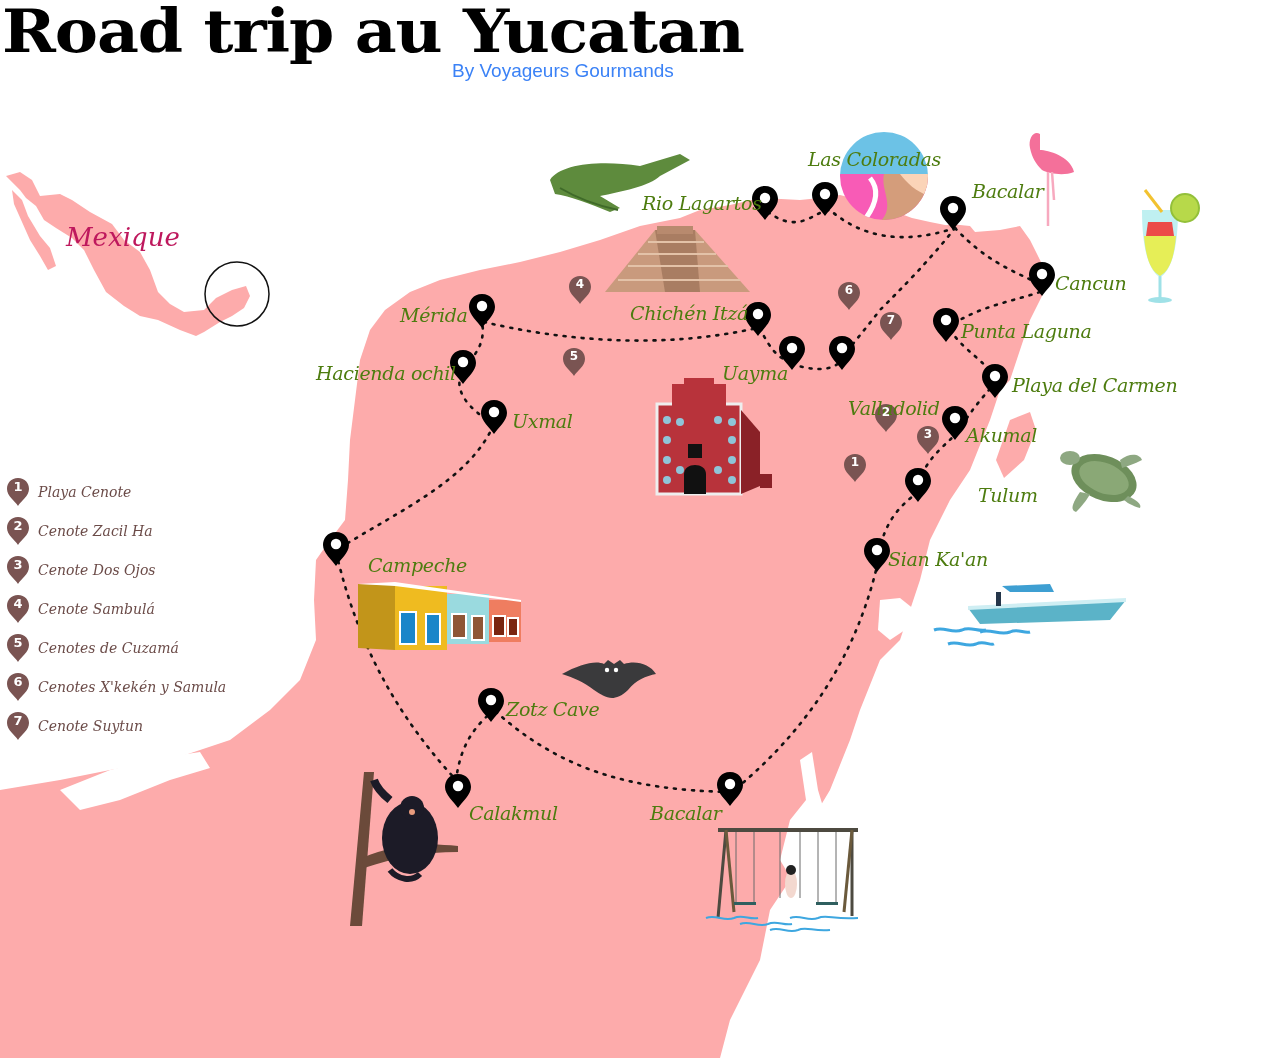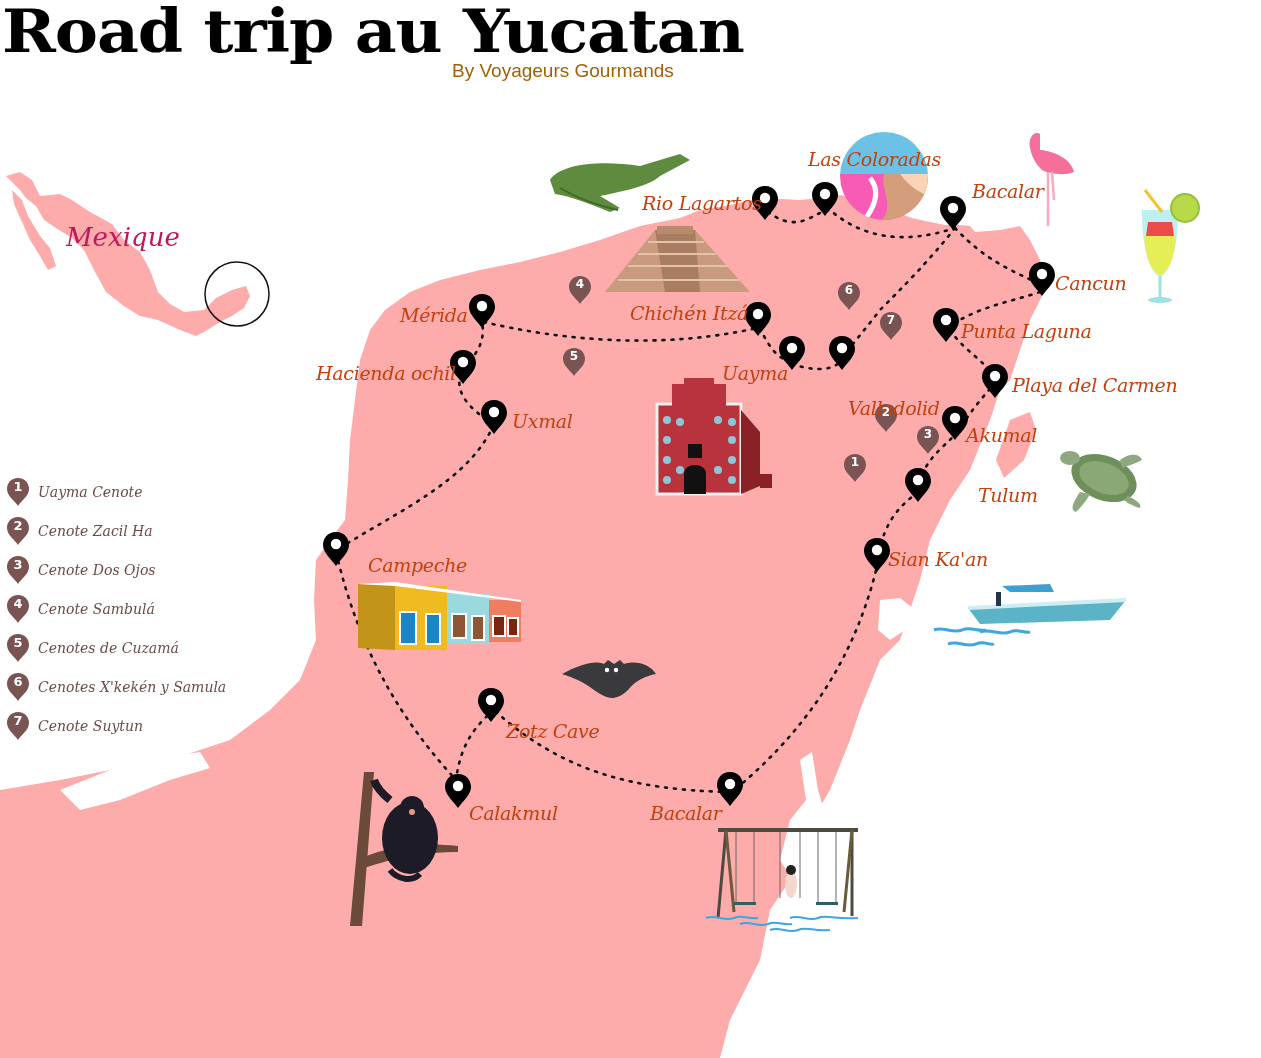--- a/index.html
+++ b/index.html
@@ -1,21 +1,21 @@
 <!DOCTYPE html>
 <html><head>
 <meta charset="utf-8">
 <style>
   html, body { margin:0; padding:0; background:#ffffff; }
   body { width:1261px; height:1058px; position:relative; overflow:hidden; font-family:"DejaVu Serif", serif; }
   .abs { position:absolute; }
   #title { left:2px; top:-4px; font-family:"DejaVu Serif", serif; font-weight:900; font-size:60px; letter-spacing:-1px; color:#000; white-space:nowrap; transform:scaleX(1.08); transform-origin:left top; line-height:70px; }
-  #subtitle { left:452px; top:60px; font-family:"Liberation Sans", sans-serif; font-size:19px; color:#a16207; white-space:nowrap; }
+  #subtitle { left:452px; top:60px; font-family:"Liberation Sans", sans-serif; font-size:19px; color:#3b82f6; white-space:nowrap; }
   svg.map { position:absolute; left:0; top:0; }
-  .lbl { position:absolute; font-family:"DejaVu Serif", serif; font-style:italic; font-size:19px; color:#c2410c; white-space:nowrap; letter-spacing:-0.3px; }
+  .lbl { position:absolute; font-family:"DejaVu Serif", serif; font-style:italic; font-size:19px; color:#4d7c0f; white-space:nowrap; letter-spacing:-0.3px; }
   .legend { position:absolute; left:6px; top:472px; }
   .legend-row { position:relative; height:39px; display:flex; align-items:center; }
   .legend-pin { width:24px; height:30px; position:relative; margin-right:8px; }
   .legend-text { font-family:"DejaVu Serif", serif; font-style:italic; font-size:14px; color:#6b4b48; white-space:nowrap; }
   .pin-num { position:absolute; left:0; top:2px; width:24px; text-align:center; font-family:"DejaVu Sans", sans-serif; font-weight:bold; font-size:13px; color:#fff; }
   .mexique { left:66px; top:222px; font-family:"DejaVu Serif", serif; font-style:italic; font-size:26px; color:#be185d; }
 </style>
 </head>
 <body>
 
@@ -262,41 +262,41 @@
 <div class="lbl" style="left:961px;top:320px;">Punta Laguna</div>
 <div class="lbl" style="left:316px;top:362px;">Hacienda ochil</div>
 <div class="lbl" style="left:722px;top:362px;">Uayma</div>
 <div class="lbl" style="left:848px;top:366px;margin-top:31px;">Valladolid</div>
 <div class="lbl" style="left:1012px;top:374px;">Playa del Carmen</div>
 <div class="lbl" style="left:512px;top:410px;">Uxmal</div>
 <div class="lbl" style="left:966px;top:424px;">Akumal</div>
 <div class="lbl" style="left:978px;top:484px;">Tulum</div>
 <div class="lbl" style="left:368px;top:554px;">Campeche</div>
 <div class="lbl" style="left:888px;top:548px;">Sian Ka'an</div>
-<div class="lbl" style="left:506px;top:720px;">Zotz Cave</div>
+<div class="lbl" style="left:506px;top:698px;">Zotz Cave</div>
 <div class="lbl" style="left:469px;top:802px;">Calakmul</div>
 <div class="lbl" style="left:650px;top:802px;">Bacalar</div>
 
 <div class="abs" style="left:843px;top:455px;width:24px;text-align:center;font:bold 12px 'DejaVu Sans',sans-serif;color:#fff;">1</div>
 <div class="abs" style="left:874px;top:405px;width:24px;text-align:center;font:bold 12px 'DejaVu Sans',sans-serif;color:#fff;">2</div>
 <div class="abs" style="left:916px;top:427px;width:24px;text-align:center;font:bold 12px 'DejaVu Sans',sans-serif;color:#fff;">3</div>
 <div class="abs" style="left:568px;top:277px;width:24px;text-align:center;font:bold 12px 'DejaVu Sans',sans-serif;color:#fff;">4</div>
 <div class="abs" style="left:562px;top:349px;width:24px;text-align:center;font:bold 12px 'DejaVu Sans',sans-serif;color:#fff;">5</div>
 <div class="abs" style="left:837px;top:283px;width:24px;text-align:center;font:bold 12px 'DejaVu Sans',sans-serif;color:#fff;">6</div>
 <div class="abs" style="left:879px;top:313px;width:24px;text-align:center;font:bold 12px 'DejaVu Sans',sans-serif;color:#fff;">7</div>
 
 <div class="legend">
   <div class="legend-row">
     <div class="legend-pin">
       <svg width="24" height="30" viewBox="-12 -19 24 30">
           <path d="M0,-18 C-7,-18 -11,-13 -11,-7 C-11,0 -3,5 0,10 C3,5 11,0 11,-7 C11,-13 7,-18 0,-18 Z" fill="#7A5452"></path>
         </svg>
       <span class="pin-num">1</span>
     </div>
-    <span class="legend-text">Uayma Cenote</span>
+    <span class="legend-text">Playa Cenote</span>
   </div>
   <div class="legend-row">
     <div class="legend-pin">
       <svg width="24" height="30" viewBox="-12 -19 24 30">
           <path d="M0,-18 C-7,-18 -11,-13 -11,-7 C-11,0 -3,5 0,10 C3,5 11,0 11,-7 C11,-13 7,-18 0,-18 Z" fill="#7A5452"></path>
         </svg>
       <span class="pin-num">2</span>
     </div>
     <span class="legend-text">Cenote Zacil Ha</span>
   </div>

